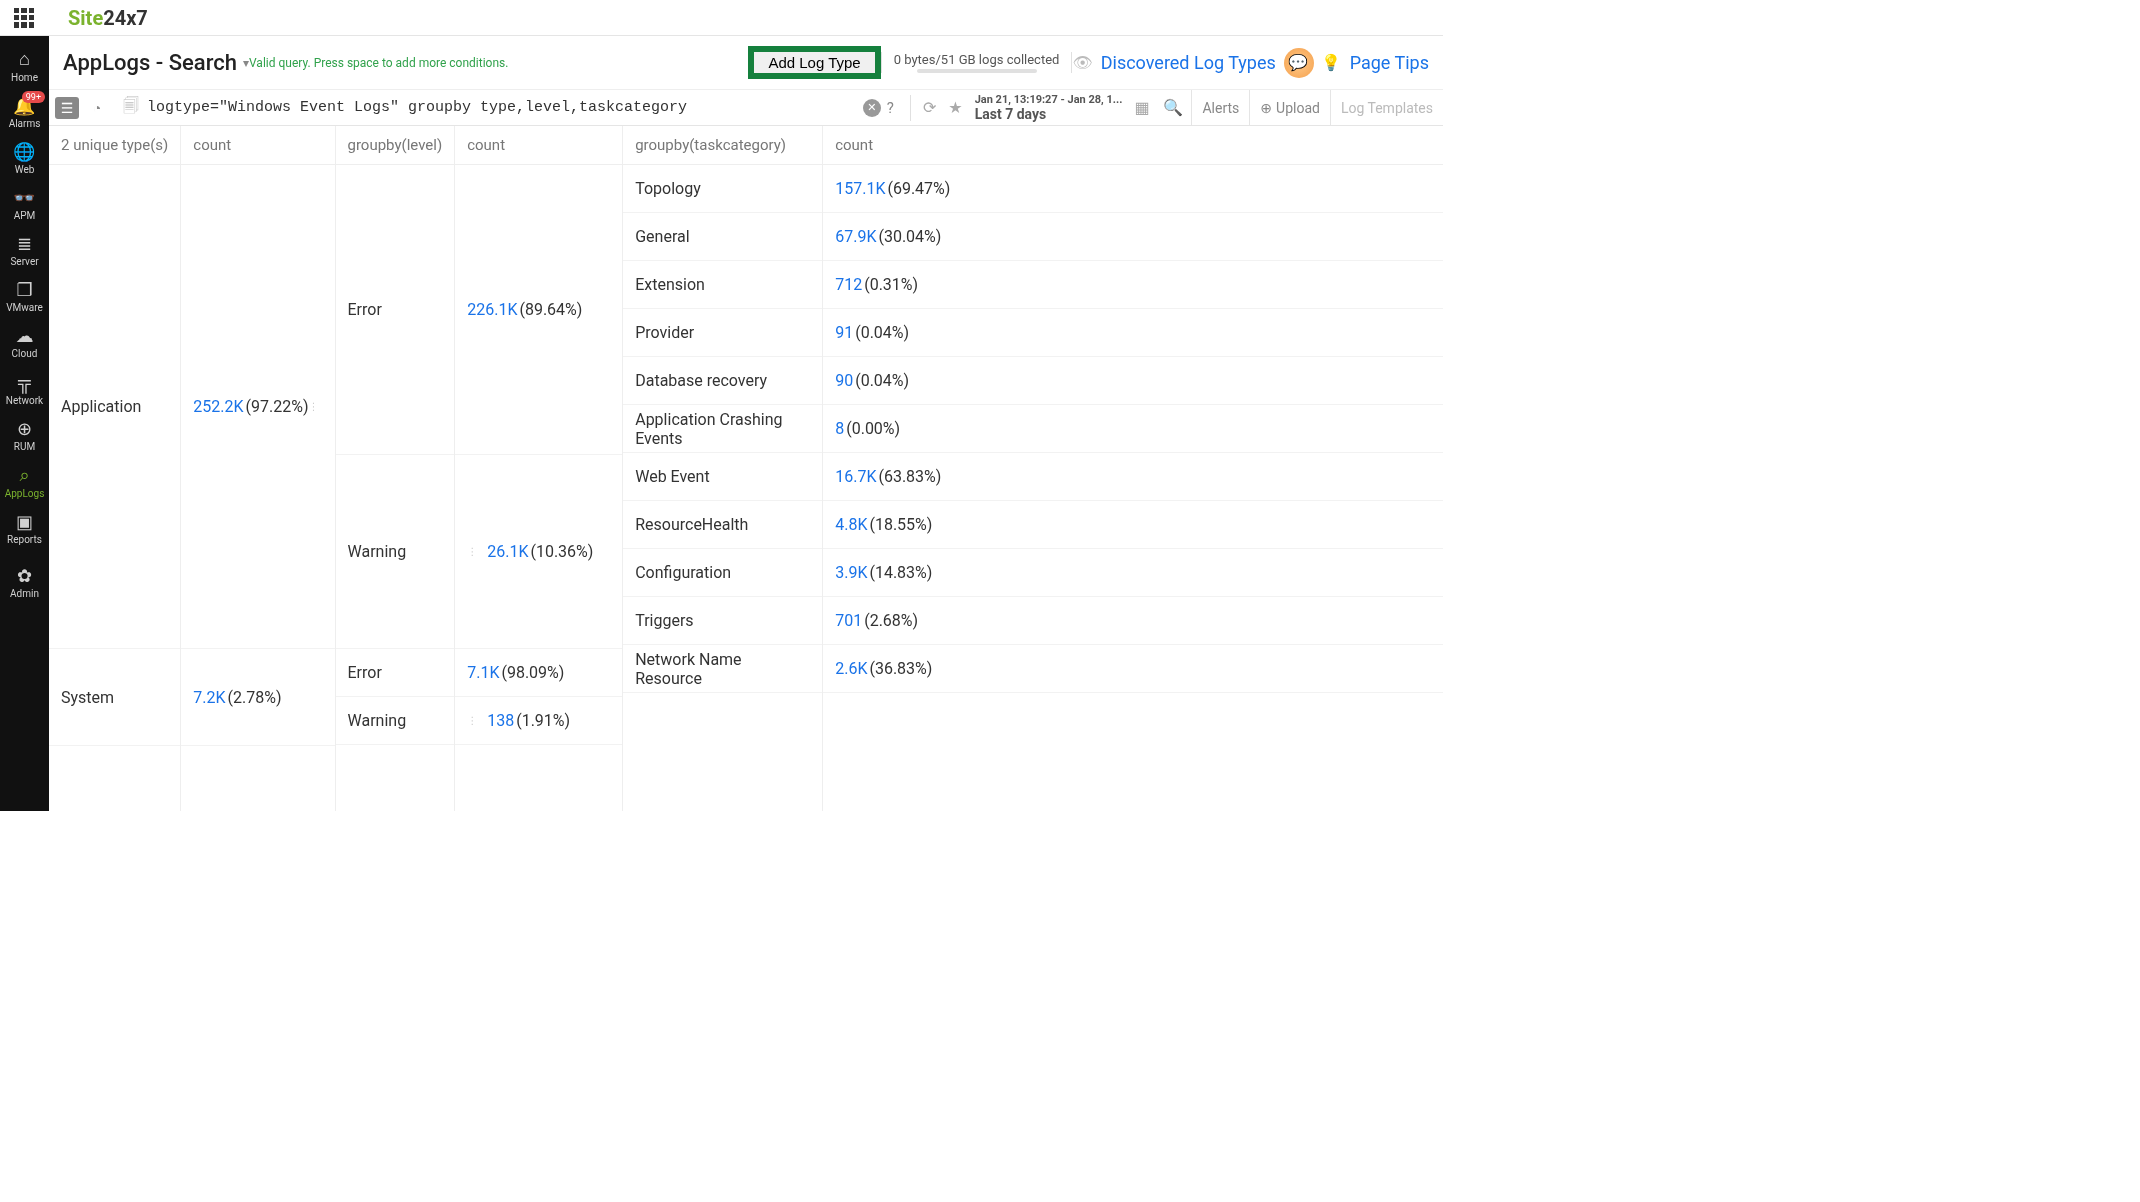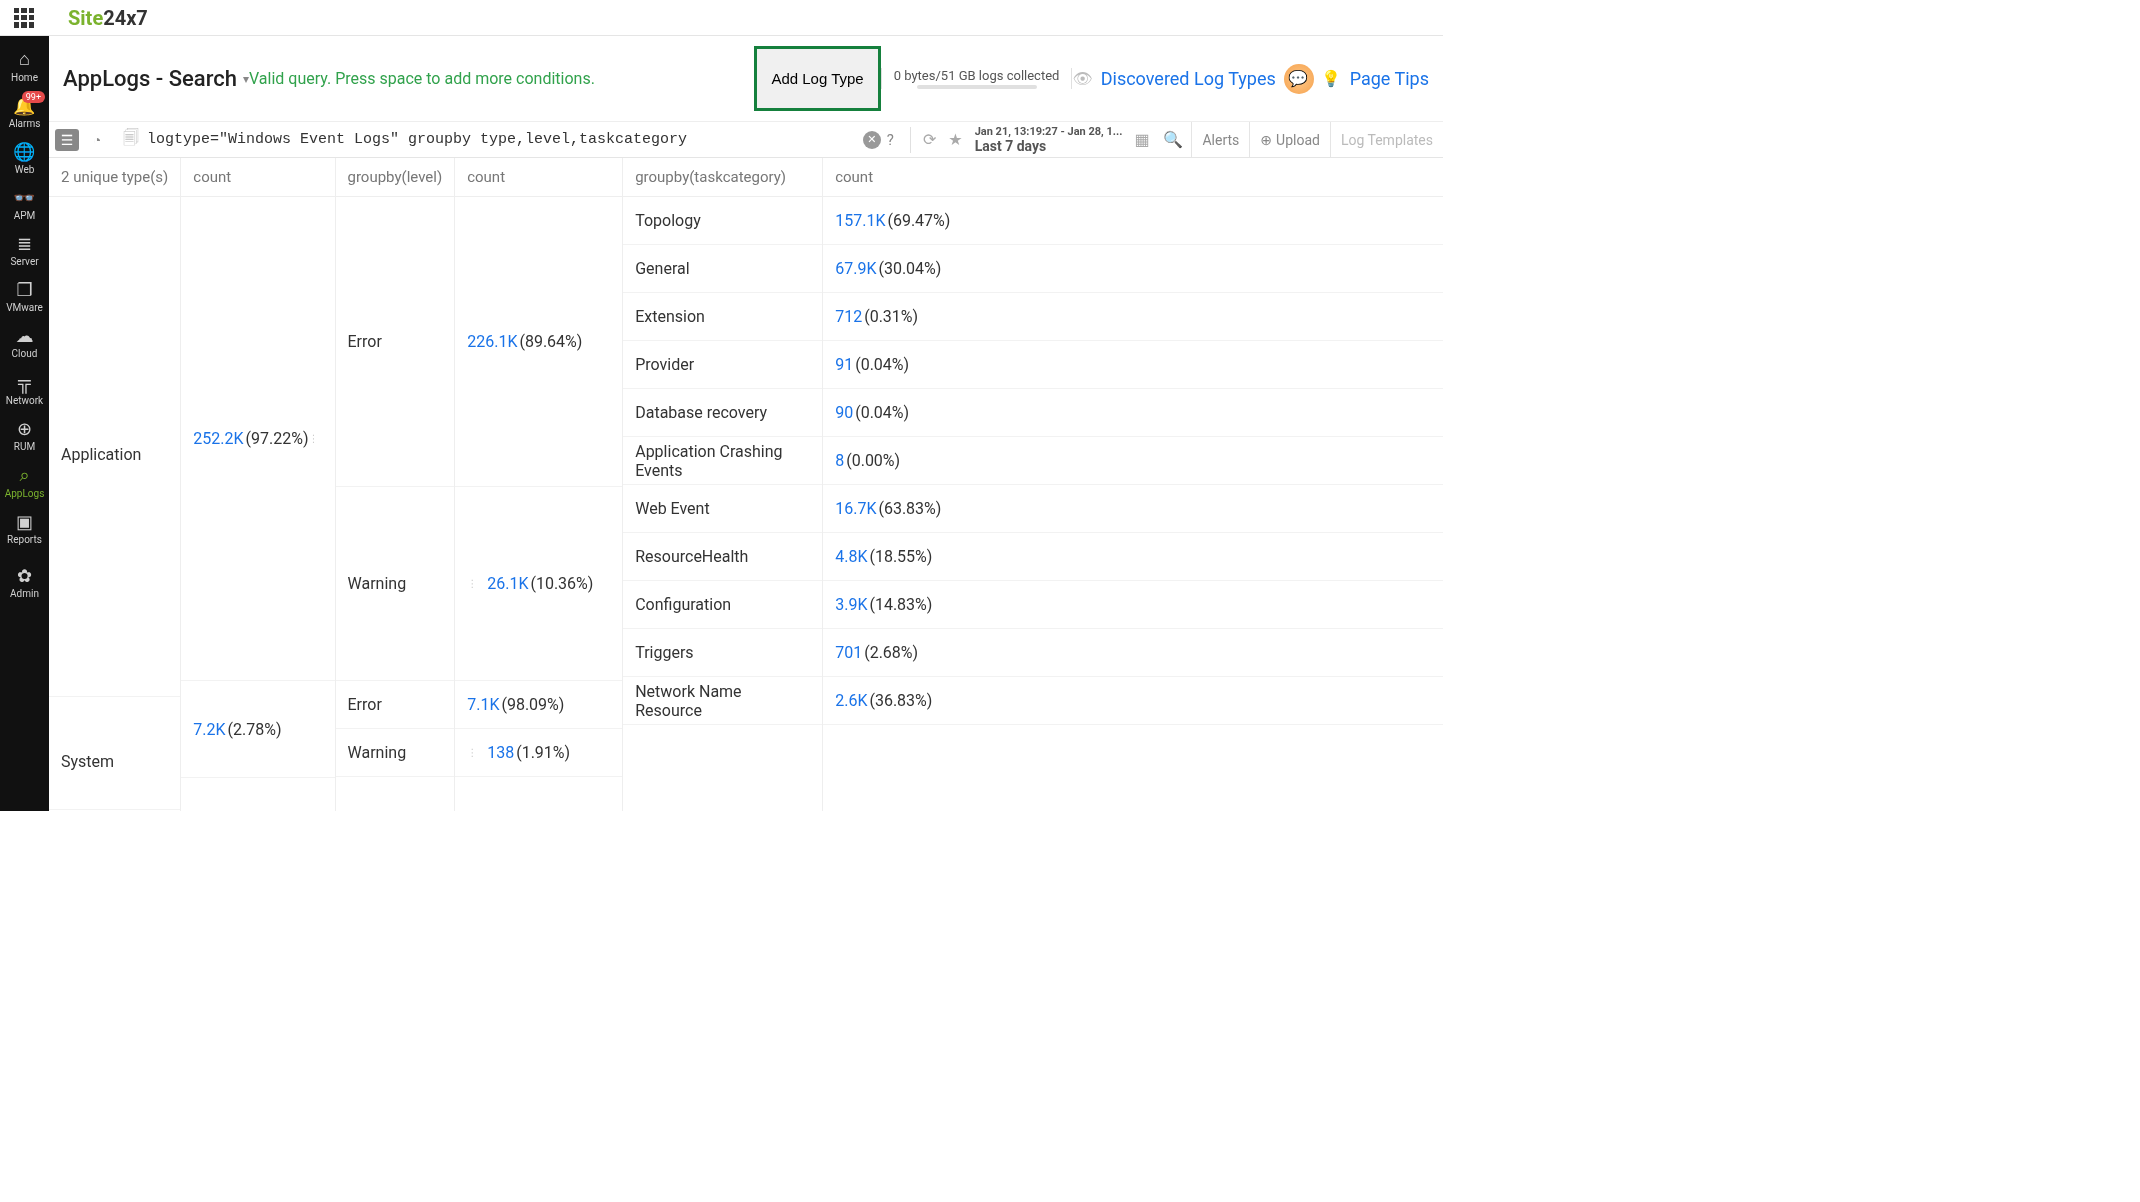--- a/index.html
+++ b/index.html
@@ -14,22 +14,22 @@
 .sidebar { width: 49px; background: #111; color: #ccc; display: flex; flex-direction: column; align-items: center; padding-top: 6px; }
 .nav-item { width: 49px; text-align: center; padding: 6px 0; cursor: pointer; font-size: 10px; color: #d0d0d0; position: relative; }
 .nav-item.active { color: #7bb32e; }
 .nav-item .ico { display: block; font-size: 18px; margin-bottom: 2px; }
 .nav-item .badge { position: absolute; top: 2px; right: 4px; background: #e54b4b; color: #fff; border-radius: 8px; font-size: 9px; padding: 0 4px; line-height: 12px; }
 .nav-item:last-child { margin-top: 8px; }
 .main { flex: 1; display: flex; flex-direction: column; }
 .header-row { display: flex; align-items: center; padding: 10px 14px 10px 14px; border-bottom: 1px solid #eee; gap: 0; }
 .page-title { font-size: 22px; font-weight: 500; color: #222; display: flex; align-items: center; gap: 6px; }
 .page-title .chev { font-size: 12px; color: #888; }
-.query-hint { color: #31a24c; font-size: 16px; }
-.btn-addlog { margin-left: auto; background: #f0f0f0; border: 3px solid #15803d; padding: 21px 14px; font-size: 15px; cursor: pointer; }
+.query-hint { color: #31a24c; font-size: 12px; }
+.btn-addlog { margin-left: auto; background: #f0f0f0; border: 6px solid #15803d; padding: 2px 14px; font-size: 15px; cursor: pointer; }
 .quota { font-size: 13px; color: #555; padding-left: 12px; padding-right: 12px; border-left: 1px solid #e0e0e0; border-right: 1px solid #e0e0e0; display: flex; flex-direction: column; align-items: center; }
 .quota-bar { width: 120px; height: 4px; background: #e0e0e0; border-radius: 2px; margin-top: 2px; }
 .header-links { display: flex; align-items: center; gap: 8px; }
 .link-blue { color: #1a73e8; font-size: 18px; cursor: pointer; display: flex; align-items: center; gap: 4px; }
 .eye-ico { color: #bbb; font-size: 16px; }
 .chat-ico { width: 30px; height: 30px; border-radius: 50%; background: radial-gradient(circle, #ffca8a, #f5a04c); display: flex; align-items: center; justify-content: center; font-size: 16px; color: #555; }
 .bulb-ico { color: #ccc; font-size: 16px; }
 
 .query-row { display: flex; align-items: center; height: 36px; border-bottom: 1px solid #e5e5e5; }
 .view-toggles { display: flex; align-items: center; padding: 0 6px; gap: 6px; }
@@ -46,21 +46,21 @@
 .date-range { display: flex; flex-direction: column; font-size: 11px; color: #555; padding: 0 6px; line-height: 1.2; font-weight: bold; }
 .date-range .relative { font-size: 14px; }
 .cal-ico { color: #aaa; font-size: 16px; margin: 0 6px; cursor: pointer; }
 .search-ico { color: #888; font-size: 16px; margin: 0 8px; cursor: pointer; }
 .tabish { display: flex; align-items: center; color: #888; font-size: 14px; cursor: pointer; padding: 0 10px; border-left: 1px solid #e5e5e5; height: 100%; }
 .tabish.disabled { color: #bbb; }
 .tabish .ti-ico { margin-right: 4px; font-size: 14px; }
 
 .results { display: flex; flex: 1; overflow: hidden; }
 .col { border-right: 1px solid #eee; display: flex; flex-direction: column; }
-.col1 { flex: 0 0 118px; gap: 16px; }
+.col1 { flex: 0 0 118px; }
 .col2 { flex: 0 0 143px; }
 .col3 { flex: 0 0 95px; }
 .col4 { flex: 0 0 168px; }
 .col5 { flex: 0 0 200px; }
 .col6 { flex: 1; border-right: none; }
 .col-hdr { font-size: 15px; color: #777; padding: 10px 12px; border-bottom: 1px solid #eee; white-space: nowrap; }
 .cell { padding: 10px 12px; font-size: 16px; border-bottom: 1px solid #f2f2f2; display: flex; align-items: center; }
 .cnt-link { color: #1a73e8; cursor: pointer; }
 .cnt-pct { color: #333; margin-left: 2px; } 
 .h-err { height: 290px; } 

